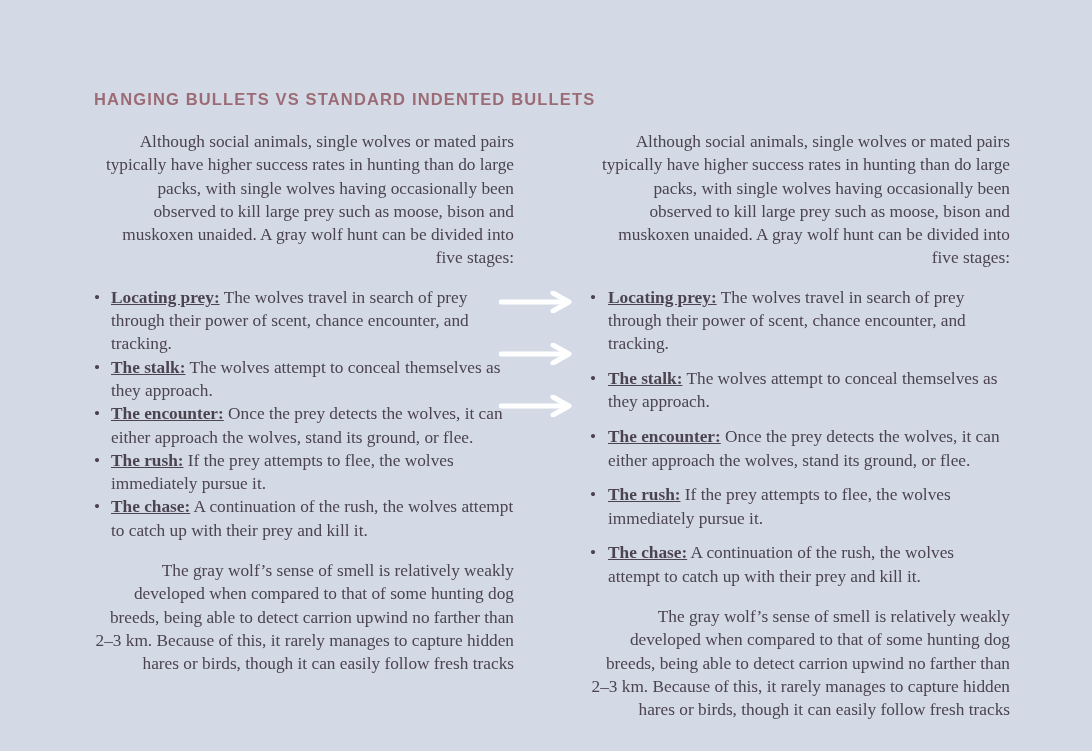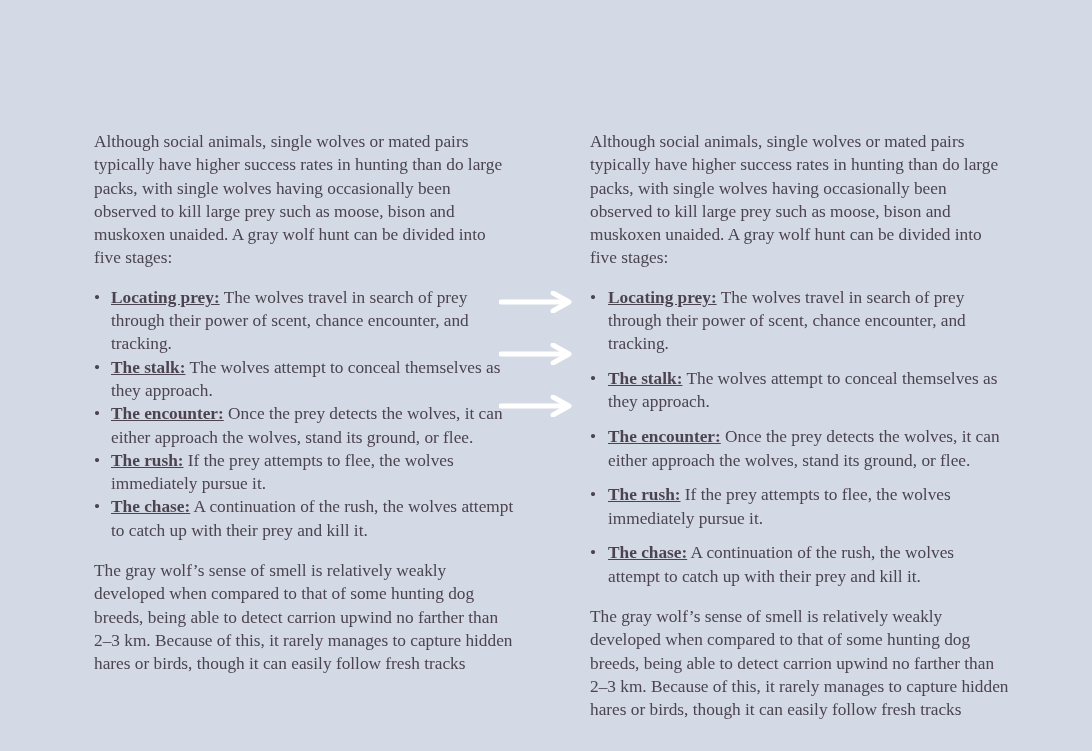--- a/index.html
+++ b/index.html
@@ -41,21 +41,21 @@
     width: 420px;
     color: #4b4450;
     font-size: 17.3px;
     line-height: 23.3px;
   }
   .column.left  { left: 94px;  }
   .column.right { left: 590px; }
 
   .para {
     margin: 0;
-    text-align: left;
+    text-align: right;
   }
 
   
   .intro { margin-bottom: 16px; }
 
   
   ul.bullets {
     list-style: none;
     margin: 0;
     padding: 0;
@@ -108,20 +108,21 @@
     width: 74px;
     height: 22px;
   }
   .arrow svg { display: block; }
 </style>
 </head>
 <body>
 
 <div id="canvas">
 
+  <div class="page-heading">HANGING BULLETS VS STANDARD INDENTED BULLETS</div>
 
   <div class="column left">
 
     <p class="para intro">Although social animals, single wolves or mated pairs typically have higher success rates in hunting than do large packs, with single wolves having occasionally been observed to kill large prey such as moose, bison and muskoxen unaided. A gray wolf hunt can be divided into five stages:</p>
 
     <ul class="bullets hanging-list">
       <li>
         <span class="bullet-dot">•</span><span class="label">Locating prey:</span><span> The wolves travel in search of prey through their power of scent, chance encounter, and tracking.</span>
       </li>
       <li>

